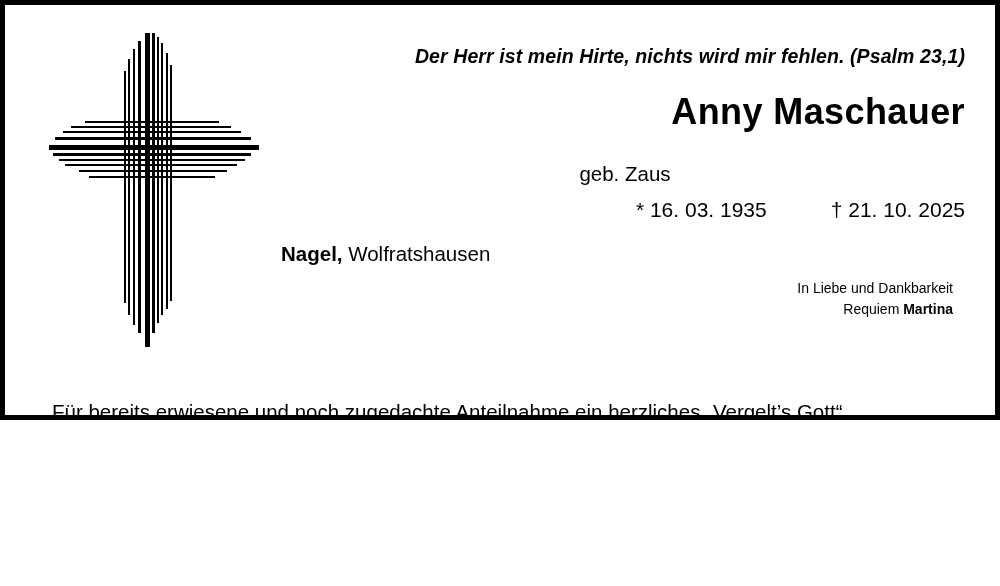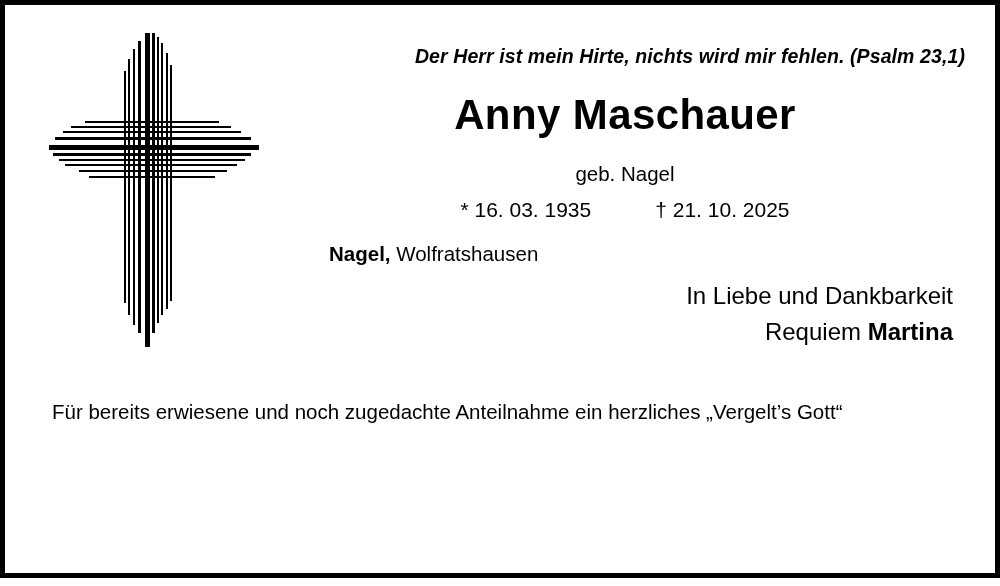--- a/index.html
+++ b/index.html
@@ -7,21 +7,21 @@
     padding: 0;
     background: #ffffff;
   }
   body {
     font-family: "Liberation Sans", sans-serif;
     color: #000000;
   }
   .obituary {
     position: relative;
     width: 1000px;
-    height: 578px;
+    height: 420px;
     box-sizing: border-box;
     background: #ffffff;
     border: 5px solid #000000;
     overflow: hidden;
   }
   .inner {
     position: absolute;
     left: 0; top: 0; right: 0; bottom: 0;
     background: #ffffff;
   }
@@ -48,61 +48,60 @@
     font-size: 19.5px;
     letter-spacing: 0.1px;
   }
 
   
   .name {
     position: absolute;
     left: 280px;
     top: 88px;
     width: 680px;
-    text-align: center;
+    text-align: right;
     font-weight: bold;
-    font-size: 42px;
+    font-size: 36px;
     letter-spacing: 0.4px;
     line-height: 1.05;
   }
   .maiden {
     position: absolute;
     left: 280px;
     top: 157px;
     width: 680px;
     text-align: center;
     font-size: 20.5px;
   }
   .dates {
     position: absolute;
     left: 280px;
     top: 193px;
     width: 680px;
-    text-align: center;
+    text-align: right;
     font-size: 21px;
   }
   .dates .birth { margin-right: 64px; }
 
   
   .place {
     position: absolute;
     left: 276px;
     top: 237px;
     font-size: 20.5px;
-    margin-left: 48px;
   }
   .place b { font-weight: bold; }
 
   
   .family {
     position: absolute;
     right: 42px;
     top: 273px;
     text-align: right;
-    font-size: 24px;
+    font-size: 14px;
     line-height: 1.5;
   }
   .family div { white-space: nowrap; }
   .family b { font-weight: bold; margin-top: 48px; }
 
   
   .details {
     position: absolute;
     left: 47px;
     top: 392px;
@@ -147,21 +146,21 @@
           <rect x="46" y="94" width="134" height="2"></rect>
           <rect x="50" y="149" width="126" height="2"></rect>
         </g>
       </svg>
     </div>
 
     <div class="verse">Der Herr ist mein Hirte, nichts wird mir fehlen. (Psalm 23,1)</div>
 
     <div class="name">Anny Maschauer</div>
 
-    <div class="maiden">geb. Nagel</div>
+    <div class="maiden">geb. Zaus</div>
 
     <div class="dates">
       <span class="birth">* 16. 03. 1935</span><span class="death">† 21. 10. 2025</span>
     </div>
 
     <div class="place">
       <b>Nagel,</b><span> Wolfratshausen</span>
     </div>
 
     <div class="family">

